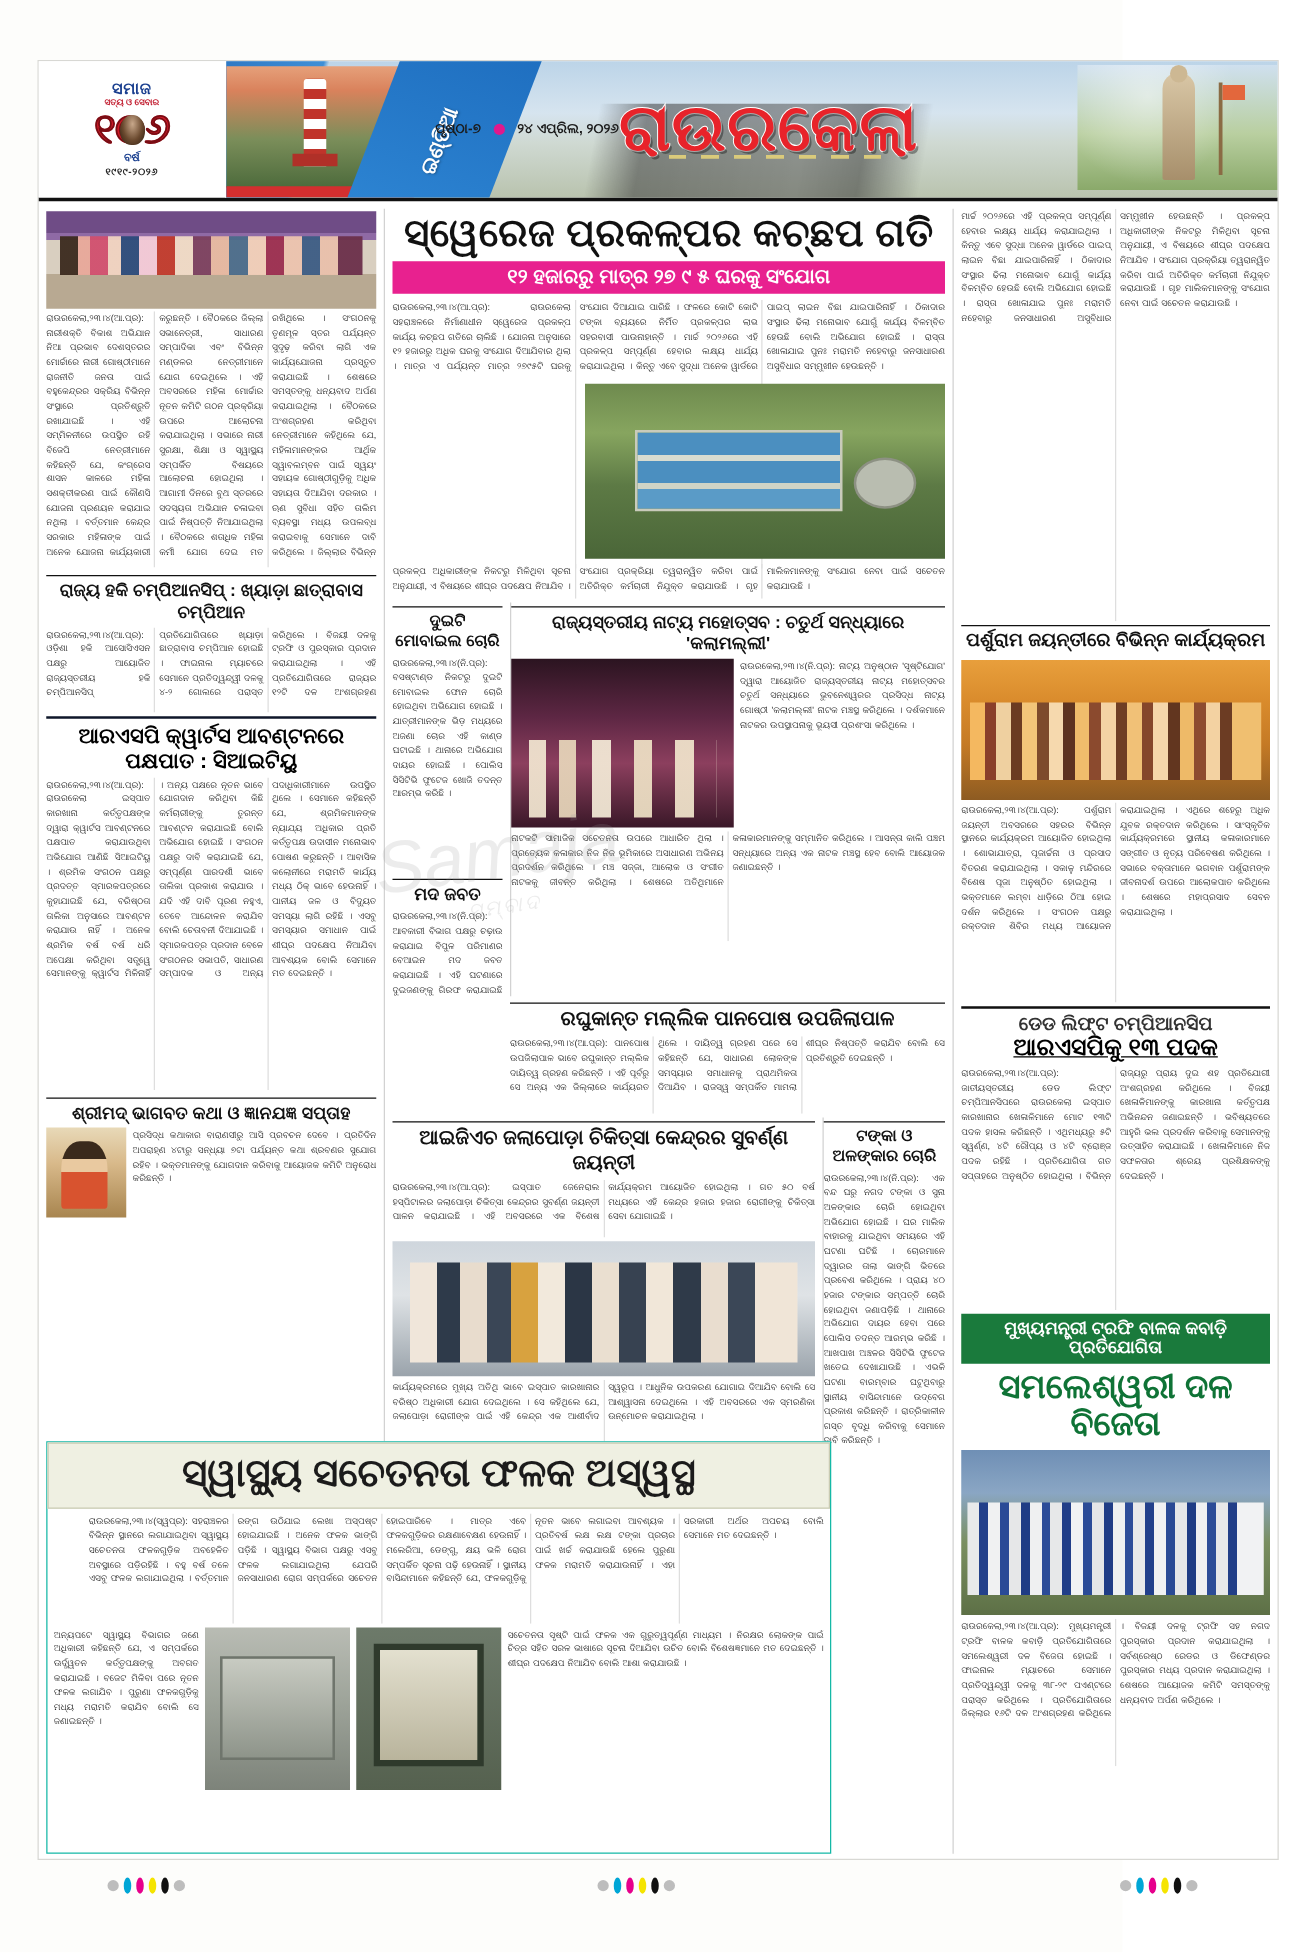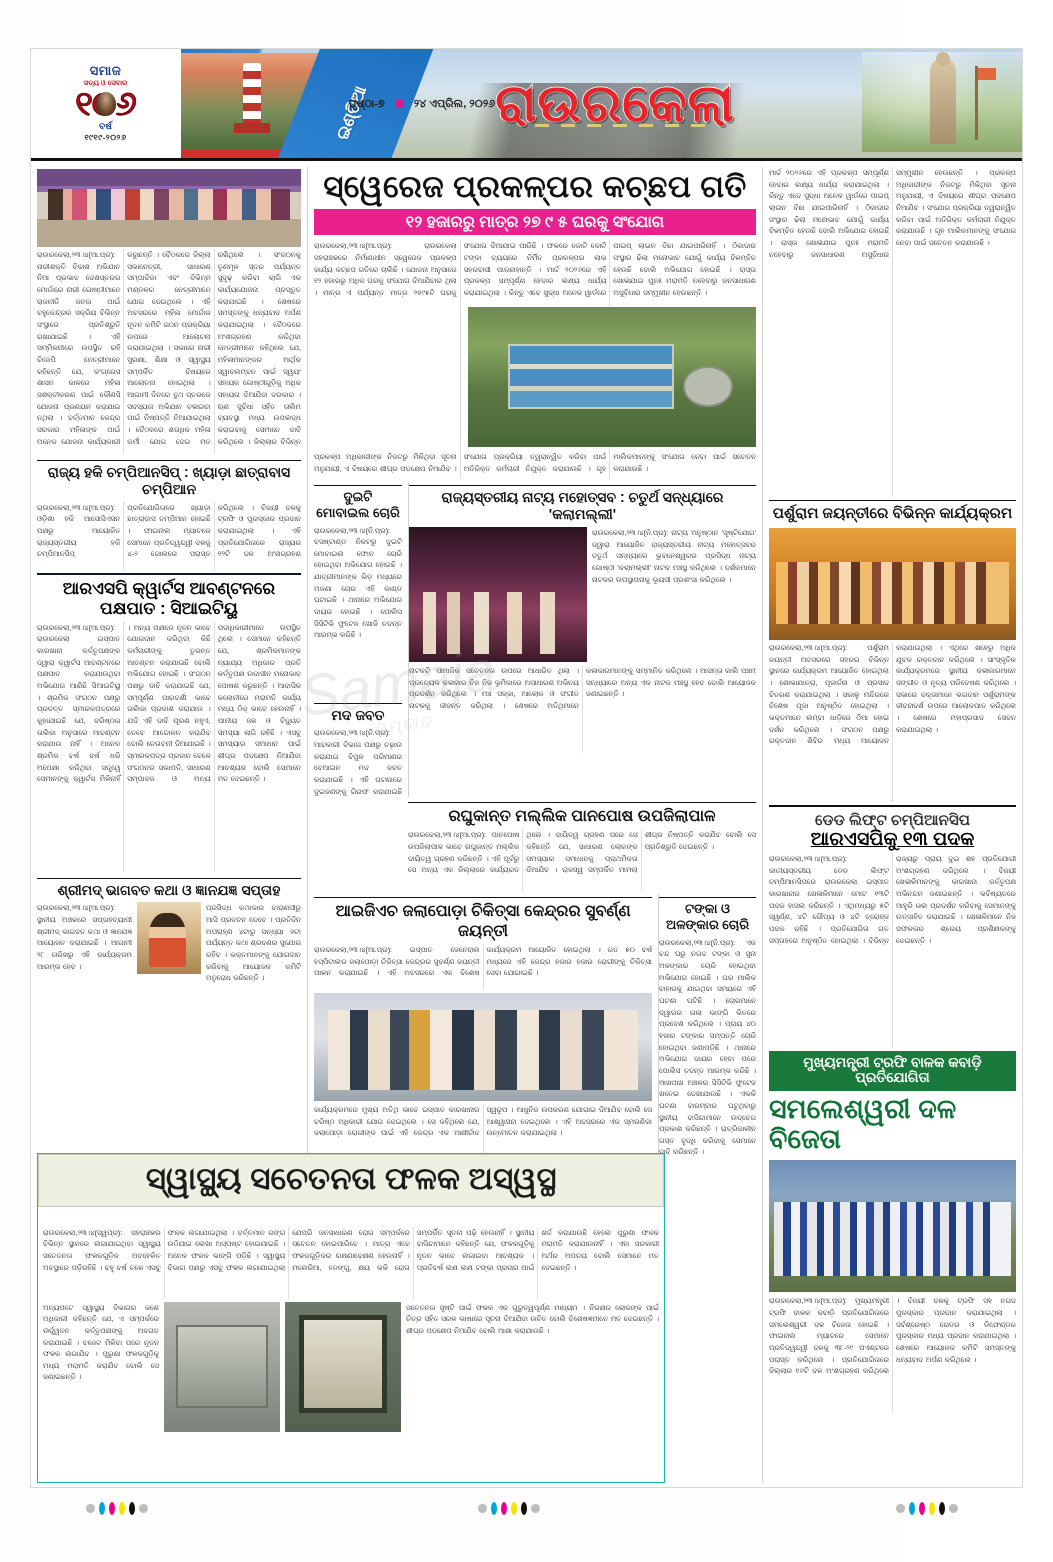--- a/index.html
+++ b/index.html
@@ -192,21 +192,21 @@
     padding: 3px 2px 4px;
     border-top: 1.5px solid #111; margin-top: 3px;
   }
   .hl-green-band {
     background: #1a7a3c; color: #fff;
     font-size: 14px; font-weight: bold; text-align: center;
     padding: 4px 4px 5px; line-height: 1.1;
   }
   .hl-green-big {
     color: #0f7336; font-size: 27px; font-weight: bold;
-    text-align: left; line-height: 1.1; padding: 4px 0 6px;
+    text-align: center; line-height: 1.1; padding: 4px 0 6px;
   }
   .hl-banner-beige {
     background: #eff0e2; border: 1px solid #c9cbb2;
     font-size: 31px; font-weight: bold; color: #1b1b1b;
     text-align: center; padding: 8px 4px 10px; line-height: 1.05;
   }
 
   
   .body {
     font-size: 7.2px; line-height: 1.62; color: #2b2b2b;
@@ -411,23 +411,20 @@
             <div style="font-size:17px;font-weight:bold;text-align:center;line-height:1.18;padding-bottom:3px;">ପକ୍ଷପାତ : ସିଆଇଟିୟୁ</div>
           </div>
           <div class="body cols3" style="height:250px;">
             <span>ରାଉରକେଲା,୨୩।୪(ଆ.ପ୍ର): ରାଉରକେଲା ଇସ୍ପାତ କାରଖାନା କର୍ତ୍ତୃପକ୍ଷଙ୍କ ଦ୍ୱାରା କ୍ୱାର୍ଟସ ଆବଣ୍ଟନରେ ପକ୍ଷପାତ କରାଯାଉଥିବା ଅଭିଯୋଗ ଆଣିଛି ସିଆଇଟିୟୁ । ଶ୍ରମିକ ସଂଗଠନ ପକ୍ଷରୁ ପ୍ରଦତ୍ତ ସ୍ମାରକପତ୍ରରେ କୁହାଯାଇଛି ଯେ, ବରିଷ୍ଠତା ତାଲିକା ଅନୁସାରେ ଆବଣ୍ଟନ କରାଯାଉ ନାହିଁ । ଅନେକ ଶ୍ରମିକ ବର୍ଷ ବର୍ଷ ଧରି ଅପେକ୍ଷା କରିଥିବା ସତ୍ତ୍ୱେ ସେମାନଙ୍କୁ କ୍ୱାର୍ଟସ ମିଳିନାହିଁ । ଅନ୍ୟ ପକ୍ଷରେ ନୂତନ ଭାବେ ଯୋଗଦାନ କରିଥିବା କିଛି କର୍ମଚାରୀଙ୍କୁ ତୁରନ୍ତ ଆବଣ୍ଟନ କରାଯାଇଛି ବୋଲି ଅଭିଯୋଗ ହୋଇଛି । ସଂଗଠନ ପକ୍ଷରୁ ଦାବି କରାଯାଇଛି ଯେ, ସମ୍ପୂର୍ଣ୍ଣ ପାରଦର୍ଶୀ ଭାବେ ତାଲିକା ପ୍ରକାଶ କରାଯାଉ । ଯଦି ଏହି ଦାବି ପୂରଣ ନହୁଏ, ତେବେ ଆନ୍ଦୋଳନ କରାଯିବ ବୋଲି ଚେତାବନୀ ଦିଆଯାଇଛି । ସ୍ମାରକପତ୍ର ପ୍ରଦାନ ବେଳେ ସଂଗଠନର ସଭାପତି, ସାଧାରଣ ସମ୍ପାଦକ ଓ ଅନ୍ୟ ପଦାଧିକାରୀମାନେ ଉପସ୍ଥିତ ଥିଲେ । ସେମାନେ କହିଛନ୍ତି ଯେ, ଶ୍ରମିକମାନଙ୍କ ନ୍ୟାଯ୍ୟ ଅଧିକାର ପ୍ରତି କର୍ତ୍ତୃପକ୍ଷ ଉଦାସୀନ ମନୋଭାବ ପୋଷଣ କରୁଛନ୍ତି । ଆବାସିକ କଲୋନୀରେ ମରାମତି କାର୍ଯ୍ୟ ମଧ୍ୟ ଠିକ୍ ଭାବେ ହେଉନାହିଁ । ପାନୀୟ ଜଳ ଓ ବିଦ୍ୟୁତ ସମସ୍ୟା ଲାଗି ରହିଛି । ଏସବୁ ସମସ୍ୟାର ସମାଧାନ ପାଇଁ ଶୀଘ୍ର ପଦକ୍ଷେପ ନିଆଯିବା ଆବଶ୍ୟକ ବୋଲି ସେମାନେ ମତ ଦେଇଛନ୍ତି ।</span>
           </div>
         </div>
 
         <div class="sec">
           <h3 class="hl-sm">ଶ୍ରୀମଦ୍ ଭାଗବତ କଥା ଓ ଜ୍ଞାନଯଜ୍ଞ ସପ୍ତାହ</h3>
           <div style="display:flex;gap:5px;">
-            <div class="body" style="flex:1;height:148px;">
-              <span>ରାଉରକେଲା,୨୩।୪(ଆ.ପ୍ର): ସ୍ଥାନୀୟ ଅଞ୍ଚଳରେ ସପ୍ତାହବ୍ୟାପୀ ଶ୍ରୀମଦ୍ ଭାଗବତ କଥା ଓ ଜ୍ଞାନଯଜ୍ଞ ଆୟୋଜନ କରାଯାଇଛି । ଆଗାମୀ ୨୮ ତାରିଖରୁ ଏହି କାର୍ଯ୍ୟକ୍ରମ ଆରମ୍ଭ ହେବ ।</span>
-            </div>
             <div style="width:64px;flex:0 0 64px;">
               <div class="photo ph-bhagabat" style="height:72px;"></div>
             </div>
             <div class="body" style="flex:1;height:148px;">
               <span>ପ୍ରସିଦ୍ଧ କଥାକାର ବାରାଣସୀରୁ ଆସି ପ୍ରବଚନ ଦେବେ । ପ୍ରତିଦିନ ଅପରାହ୍ଣ ୪ଟାରୁ ସନ୍ଧ୍ୟା ୭ଟା ପର୍ଯ୍ୟନ୍ତ କଥା ଶ୍ରବଣର ସୁଯୋଗ ରହିବ । ଭକ୍ତମାନଙ୍କୁ ଯୋଗଦାନ କରିବାକୁ ଆୟୋଜକ କମିଟି ଅନୁରୋଧ କରିଛନ୍ତି ।</span>
             </div>
           </div>
         </div>
       </div>
 
@@ -543,21 +540,21 @@
           <div class="body cols2" style="height:118px;">
             <span>ରାଉରକେଲା,୨୩।୪(ଆ.ପ୍ର): ମୁଖ୍ୟମନ୍ତ୍ରୀ ଟ୍ରଫି ବାଳକ କବାଡ଼ି ପ୍ରତିଯୋଗିତାରେ ସମଲେଶ୍ୱରୀ ଦଳ ବିଜେତା ହୋଇଛି । ଫାଇନାଲ ମ୍ୟାଚରେ ସେମାନେ ପ୍ରତିଦ୍ୱନ୍ଦ୍ୱୀ ଦଳକୁ ୩୮-୨୯ ପଏଣ୍ଟରେ ପରାସ୍ତ କରିଥିଲେ ।</span>
             <span>ପ୍ରତିଯୋଗିତାରେ ଜିଲ୍ଲାର ୧୬ଟି ଦଳ ଅଂଶଗ୍ରହଣ କରିଥିଲେ । ବିଜୟୀ ଦଳକୁ ଟ୍ରଫି ସହ ନଗଦ ପୁରସ୍କାର ପ୍ରଦାନ କରାଯାଇଥିଲା । ସର୍ବଶ୍ରେଷ୍ଠ ରେଡର ଓ ଡିଫେଣ୍ଡର ପୁରସ୍କାର ମଧ୍ୟ ପ୍ରଦାନ କରାଯାଇଥିଲା । ଶେଷରେ ଆୟୋଜକ କମିଟି ସମସ୍ତଙ୍କୁ ଧନ୍ୟବାଦ ଅର୍ପଣ କରିଥିଲେ ।</span>
           </div>
         </div>
       </div>
     </div>
 
     <div style="position:absolute;left:6px;bottom:4px;width:628px;height:330px;background:#fff;border:1px solid #14b8a6;">
       <div class="hl-banner-beige">ସ୍ୱାସ୍ଥ୍ୟ ସଚେତନତା ଫଳକ ଅସ୍ୱସ୍ଥ</div>
-      <div class="body cols5" style="height:92px;padding:20px 5px 0;">
+      <div class="body cols5" style="height:92px;padding:4px 5px 0;margin-left:28px;">
         <span>ରାଉରକେଲା,୨୩।୪(ସ୍ୱପ୍ର): ସହରାଞ୍ଚଳର ବିଭିନ୍ନ ସ୍ଥାନରେ ଲଗାଯାଇଥିବା ସ୍ୱାସ୍ଥ୍ୟ ସଚେତନତା ଫଳକଗୁଡ଼ିକ ଅବହେଳିତ ଅବସ୍ଥାରେ ପଡ଼ିରହିଛି । ବହୁ ବର୍ଷ ତଳେ ଏସବୁ ଫଳକ ଲଗାଯାଇଥିଲା । ବର୍ତ୍ତମାନ ରଙ୍ଗ ଉଠିଯାଇ ଲେଖା ଅସ୍ପଷ୍ଟ ହୋଇଯାଇଛି । ଅନେକ ଫଳକ ଭାଙ୍ଗି ପଡ଼ିଛି ।</span>
         <span>ସ୍ୱାସ୍ଥ୍ୟ ବିଭାଗ ପକ୍ଷରୁ ଏସବୁ ଫଳକ ଲଗାଯାଇଥିଲା ଯେପରି ଜନସାଧାରଣ ରୋଗ ସମ୍ପର୍କରେ ସଚେତନ ହୋଇପାରିବେ । ମାତ୍ର ଏବେ ଫଳକଗୁଡ଼ିକର ରକ୍ଷଣାବେକ୍ଷଣ ହେଉନାହିଁ । ମଲେରିଆ, ଡେଙ୍ଗୁ, କ୍ଷୟ ଭଳି ରୋଗ ସମ୍ପର୍କିତ ସୂଚନା ପଢ଼ି ହେଉନାହିଁ ।</span>
         <span>ସ୍ଥାନୀୟ ବାସିନ୍ଦାମାନେ କହିଛନ୍ତି ଯେ, ଫଳକଗୁଡ଼ିକୁ ନୂତନ ଭାବେ ଲଗାଇବା ଆବଶ୍ୟକ । ପ୍ରତିବର୍ଷ ଲକ୍ଷ ଲକ୍ଷ ଟଙ୍କା ପ୍ରଚାର ପାଇଁ ଖର୍ଚ୍ଚ କରାଯାଉଛି ହେଲେ ପୁରୁଣା ଫଳକ ମରାମତି କରାଯାଉନାହିଁ । ଏହା ସରକାରୀ ଅର୍ଥର ଅପଚୟ ବୋଲି ସେମାନେ ମତ ଦେଇଛନ୍ତି ।</span>
       </div>
       <div style="display:flex;gap:5px;padding:3px 5px 0;">
         <div class="body" style="width:116px;flex:0 0 116px;height:142px;">
           <span>ଅନ୍ୟପଟେ ସ୍ୱାସ୍ଥ୍ୟ ବିଭାଗର ଜଣେ ଅଧିକାରୀ କହିଛନ୍ତି ଯେ, ଏ ସମ୍ପର୍କରେ ଊର୍ଦ୍ଧ୍ୱତନ କର୍ତ୍ତୃପକ୍ଷଙ୍କୁ ଅବଗତ କରାଯାଇଛି । ବଜେଟ ମିଳିବା ପରେ ନୂତନ ଫଳକ ଲଗାଯିବ । ପୁରୁଣା ଫଳକଗୁଡ଼ିକୁ ମଧ୍ୟ ମରାମତି କରାଯିବ ବୋଲି ସେ ଜଣାଇଛନ୍ତି ।</span>
         </div>
         <div class="photo ph-board-gray" style="width:116px;flex:0 0 116px;height:130px;"></div>
         <div class="photo ph-board-frame" style="width:116px;flex:0 0 116px;height:130px;"></div>

